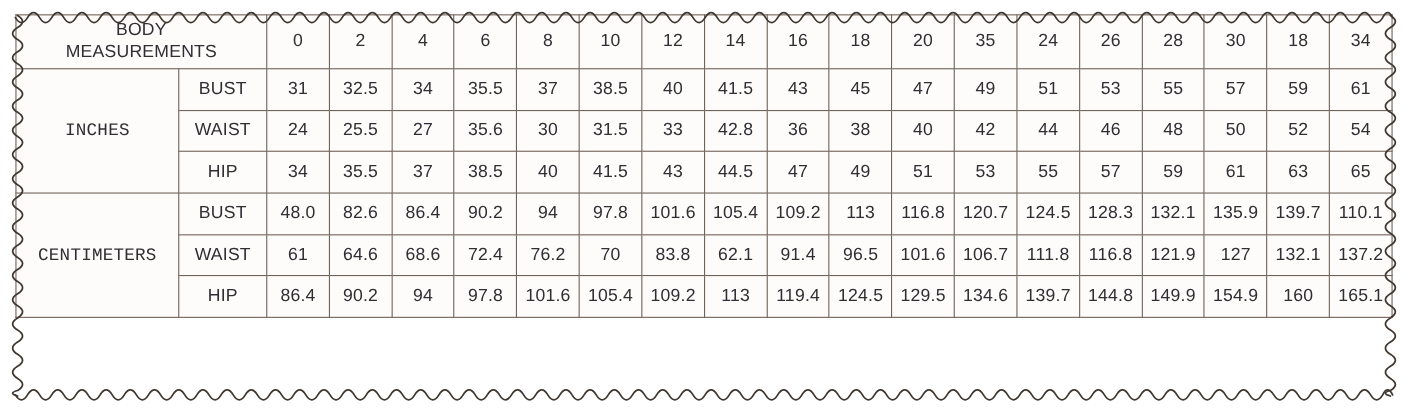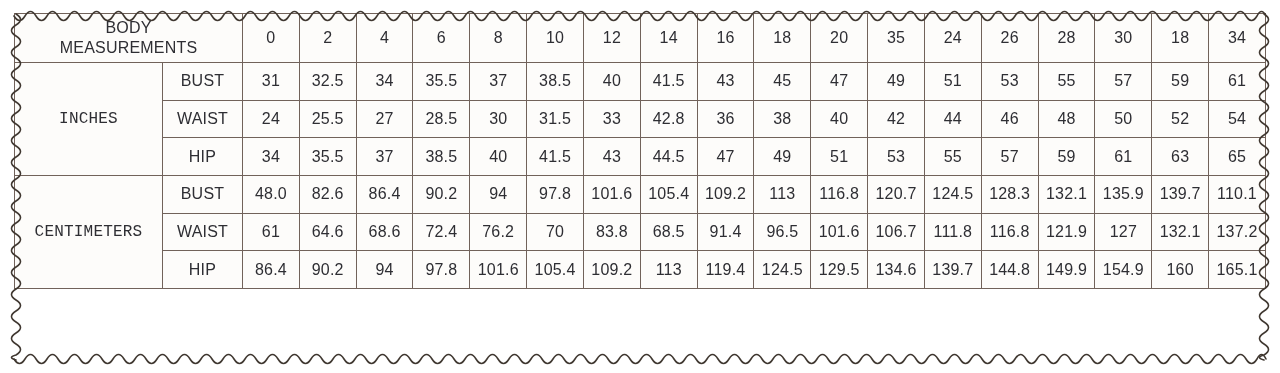--- a/index.html
+++ b/index.html
@@ -183,21 +183,21 @@
           <td class="val">55</td>
           <td class="val">57</td>
           <td class="val">59</td>
           <td class="val">61</td>
         </tr>
         <tr>
           <td class="meas-cell">WAIST</td>
           <td class="val">24</td>
           <td class="val">25.5</td>
           <td class="val">27</td>
-          <td class="val">28.5</td>
+          <td class="val">35.6</td>
           <td class="val">30</td>
           <td class="val">31.5</td>
           <td class="val">33</td>
           <td class="val">42.8</td>
           <td class="val">36</td>
           <td class="val">38</td>
           <td class="val">40</td>
           <td class="val">42</td>
           <td class="val">44</td>
           <td class="val">46</td>
@@ -251,21 +251,21 @@
         </tr>
         <tr>
           <td class="meas-cell">WAIST</td>
           <td class="val">61</td>
           <td class="val">64.6</td>
           <td class="val">68.6</td>
           <td class="val">72.4</td>
           <td class="val">76.2</td>
           <td class="val">70</td>
           <td class="val">83.8</td>
-          <td class="val">68.5</td>
+          <td class="val">62.1</td>
           <td class="val">91.4</td>
           <td class="val">96.5</td>
           <td class="val">101.6</td>
           <td class="val">106.7</td>
           <td class="val">111.8</td>
           <td class="val">116.8</td>
           <td class="val">121.9</td>
           <td class="val">127</td>
           <td class="val">132.1</td>
           <td class="val">137.2</td>

